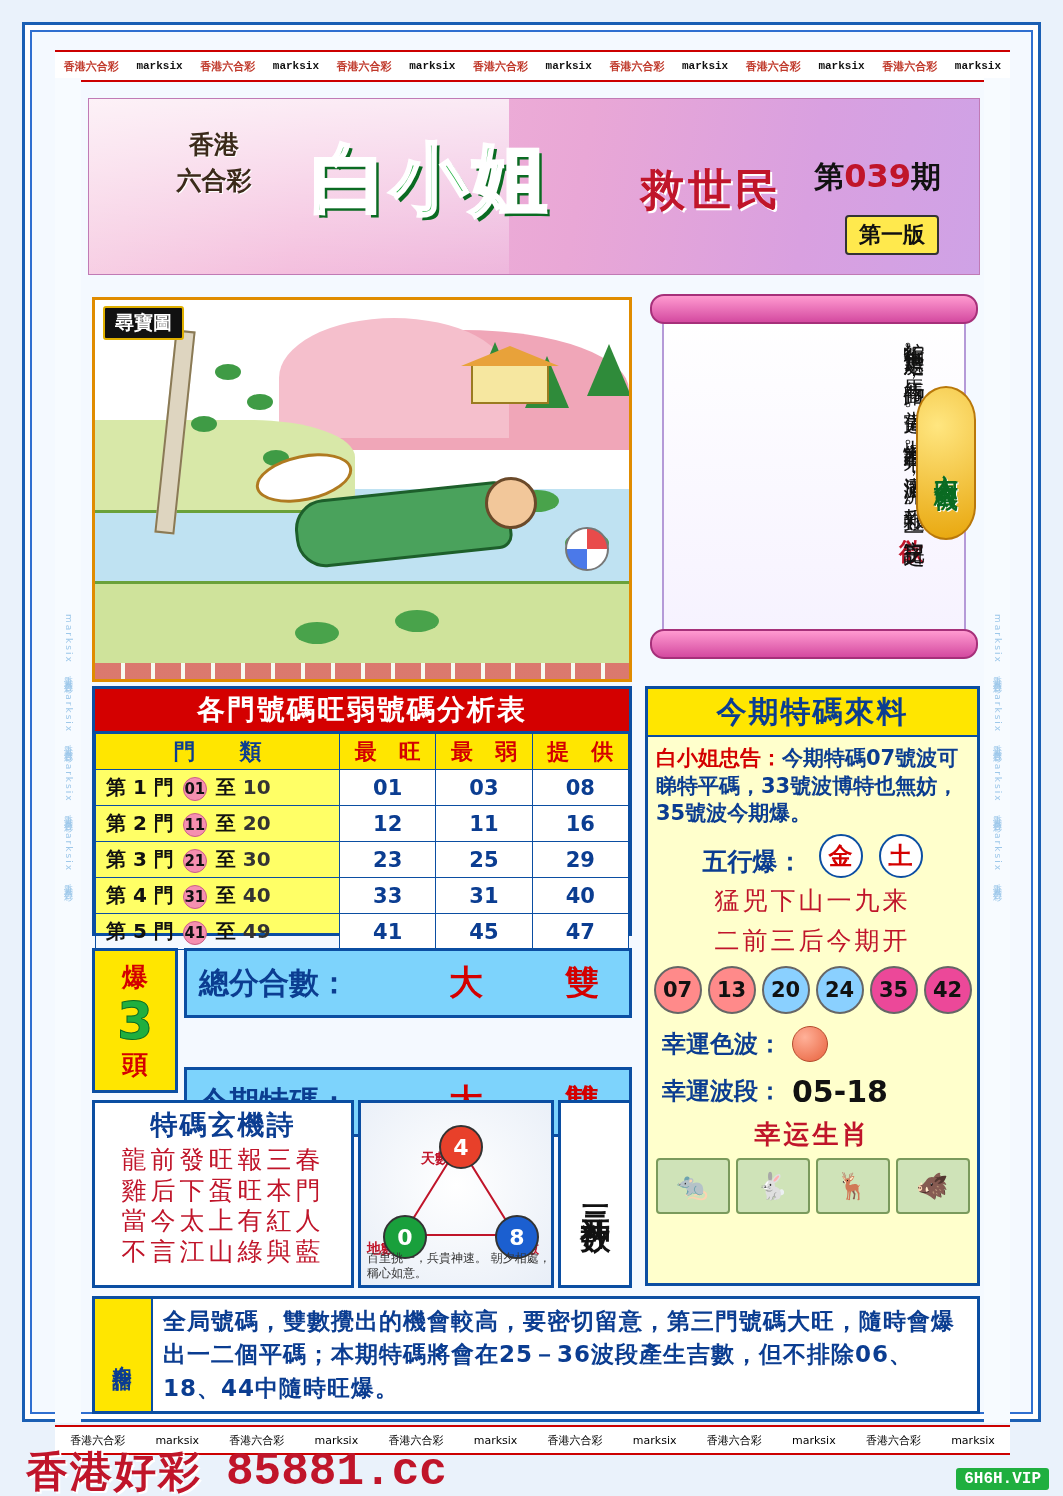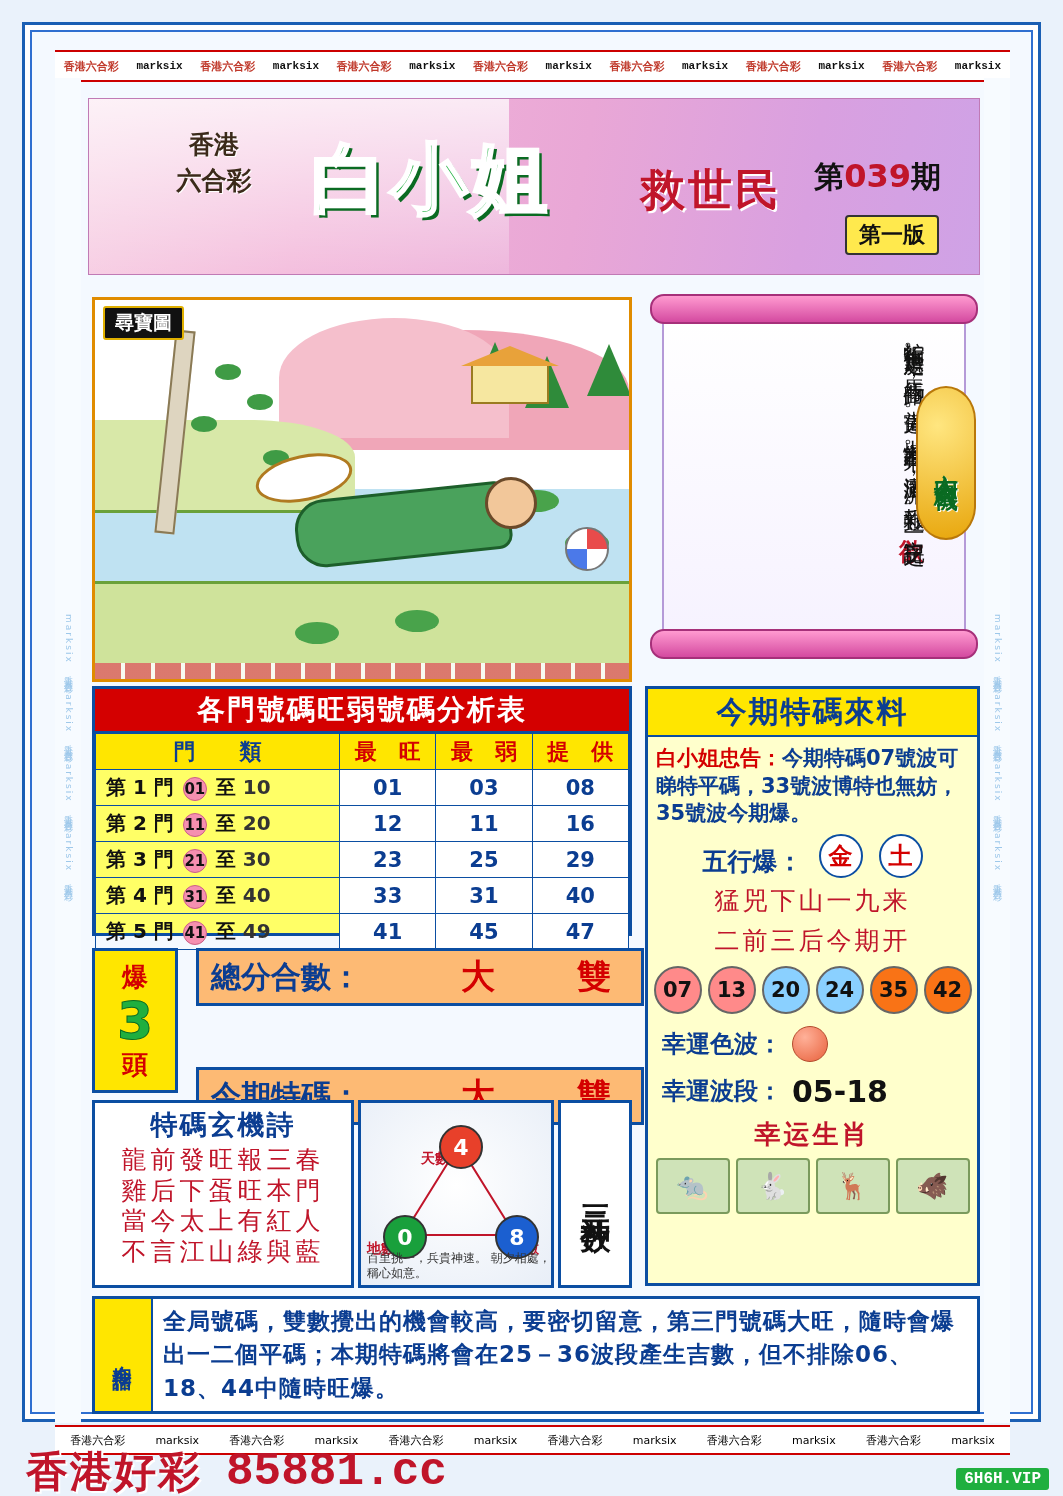--- a/index.html
+++ b/index.html
@@ -209,21 +209,21 @@
   }
   .balls{
     display:flex;justify-content:center;gap:6px;margin-top:8px;
   }
   .ballnum{
     width:44px;height:44px;border-radius:50%;display:flex;align-items:center;justify-content:center;
     font-size:21px;font-weight:bold;color:#111;border:2px solid #666;
   }
   .b-red{background:#ff8a8a;}
   .b-blue{background:#8ad0ff;}
-  .b-green{background:#f97316;}
+  .b-green{background:#ec4899;}
   .rc-line{
     display:flex;align-items:center;gap:10px;margin:12px 0 0 14px;
     font-size:24px;font-weight:bold;color:#0b3d91;
   }
   .colorball{width:34px;height:34px;border-radius:50%;background:radial-gradient(circle at 35% 30%,#ffb199,#e8613c);border:1px solid #b34a2c;}
   .rc-band{font-size:30px;color:#111;font-weight:bold;}
   .rc-zodiac-title{
     text-align:center;color:#c0152a;font-size:26px;font-weight:bold;margin-top:8px;
     font-family:"DejaVu Serif",serif;letter-spacing:3px;
   }
@@ -235,23 +235,23 @@
 
   
   .bao{
     position:absolute;left:92px;top:948px;width:86px;height:145px;
     border:3px solid #0b4ea2;background:#ffe600;box-sizing:border-box;
     display:flex;flex-direction:column;align-items:center;justify-content:center;
     font-size:26px;font-weight:bold;color:#d40000;
   }
   .bao .big{font-size:52px;color:#1faf3f;-webkit-text-stroke:1px #0a6b22;line-height:1;}
   .tot{
-    position:absolute;left:184px;width:448px;height:58px;
-    border:3px solid #0b4ea2;background:#fdba74;box-sizing:border-box;
-    display:flex;align-items:center;margin-left:12px;
+    position:absolute;left:184px;width:448px;height:70px;
+    border:3px solid #0b4ea2;background:#7dd3fc;box-sizing:border-box;
+    display:flex;align-items:center;
   }
   .tot.t1{top:948px;}
   .tot.t2{top:1067px;}
   .tot .lbl{font-size:30px;font-weight:bold;color:#0b3d91;padding-left:12px;width:250px;}
   .tot .val{font-size:34px;font-weight:bold;color:#d40000;letter-spacing:24px;}
 
   
   .poem{
     position:absolute;left:92px;top:1100px;width:262px;height:188px;
     border:3px solid #0b4ea2;background:#ffffff;box-sizing:border-box;

